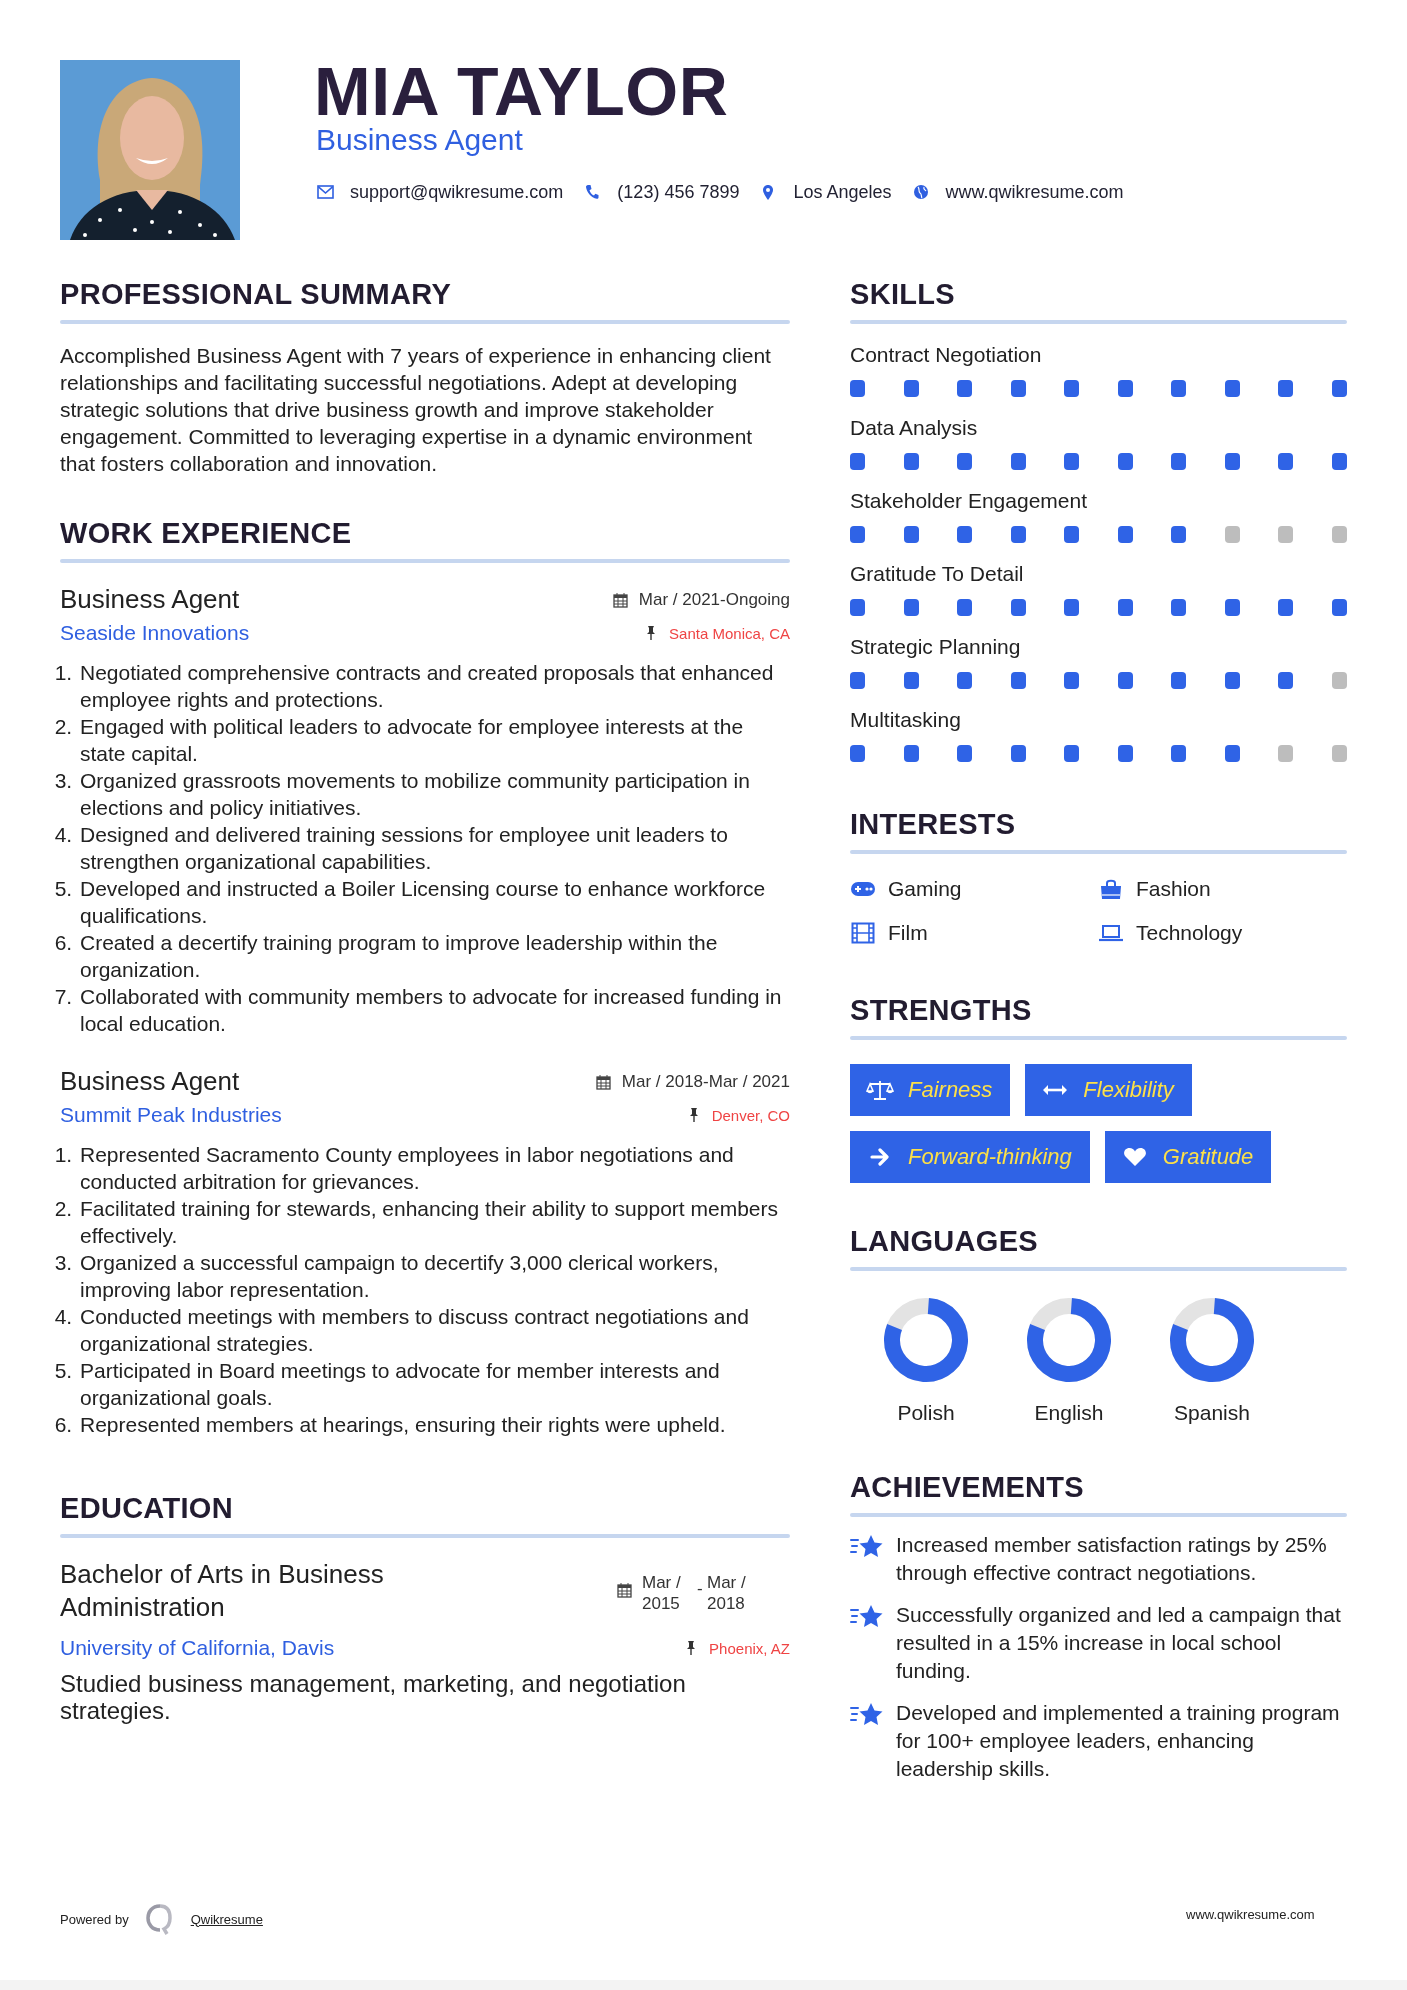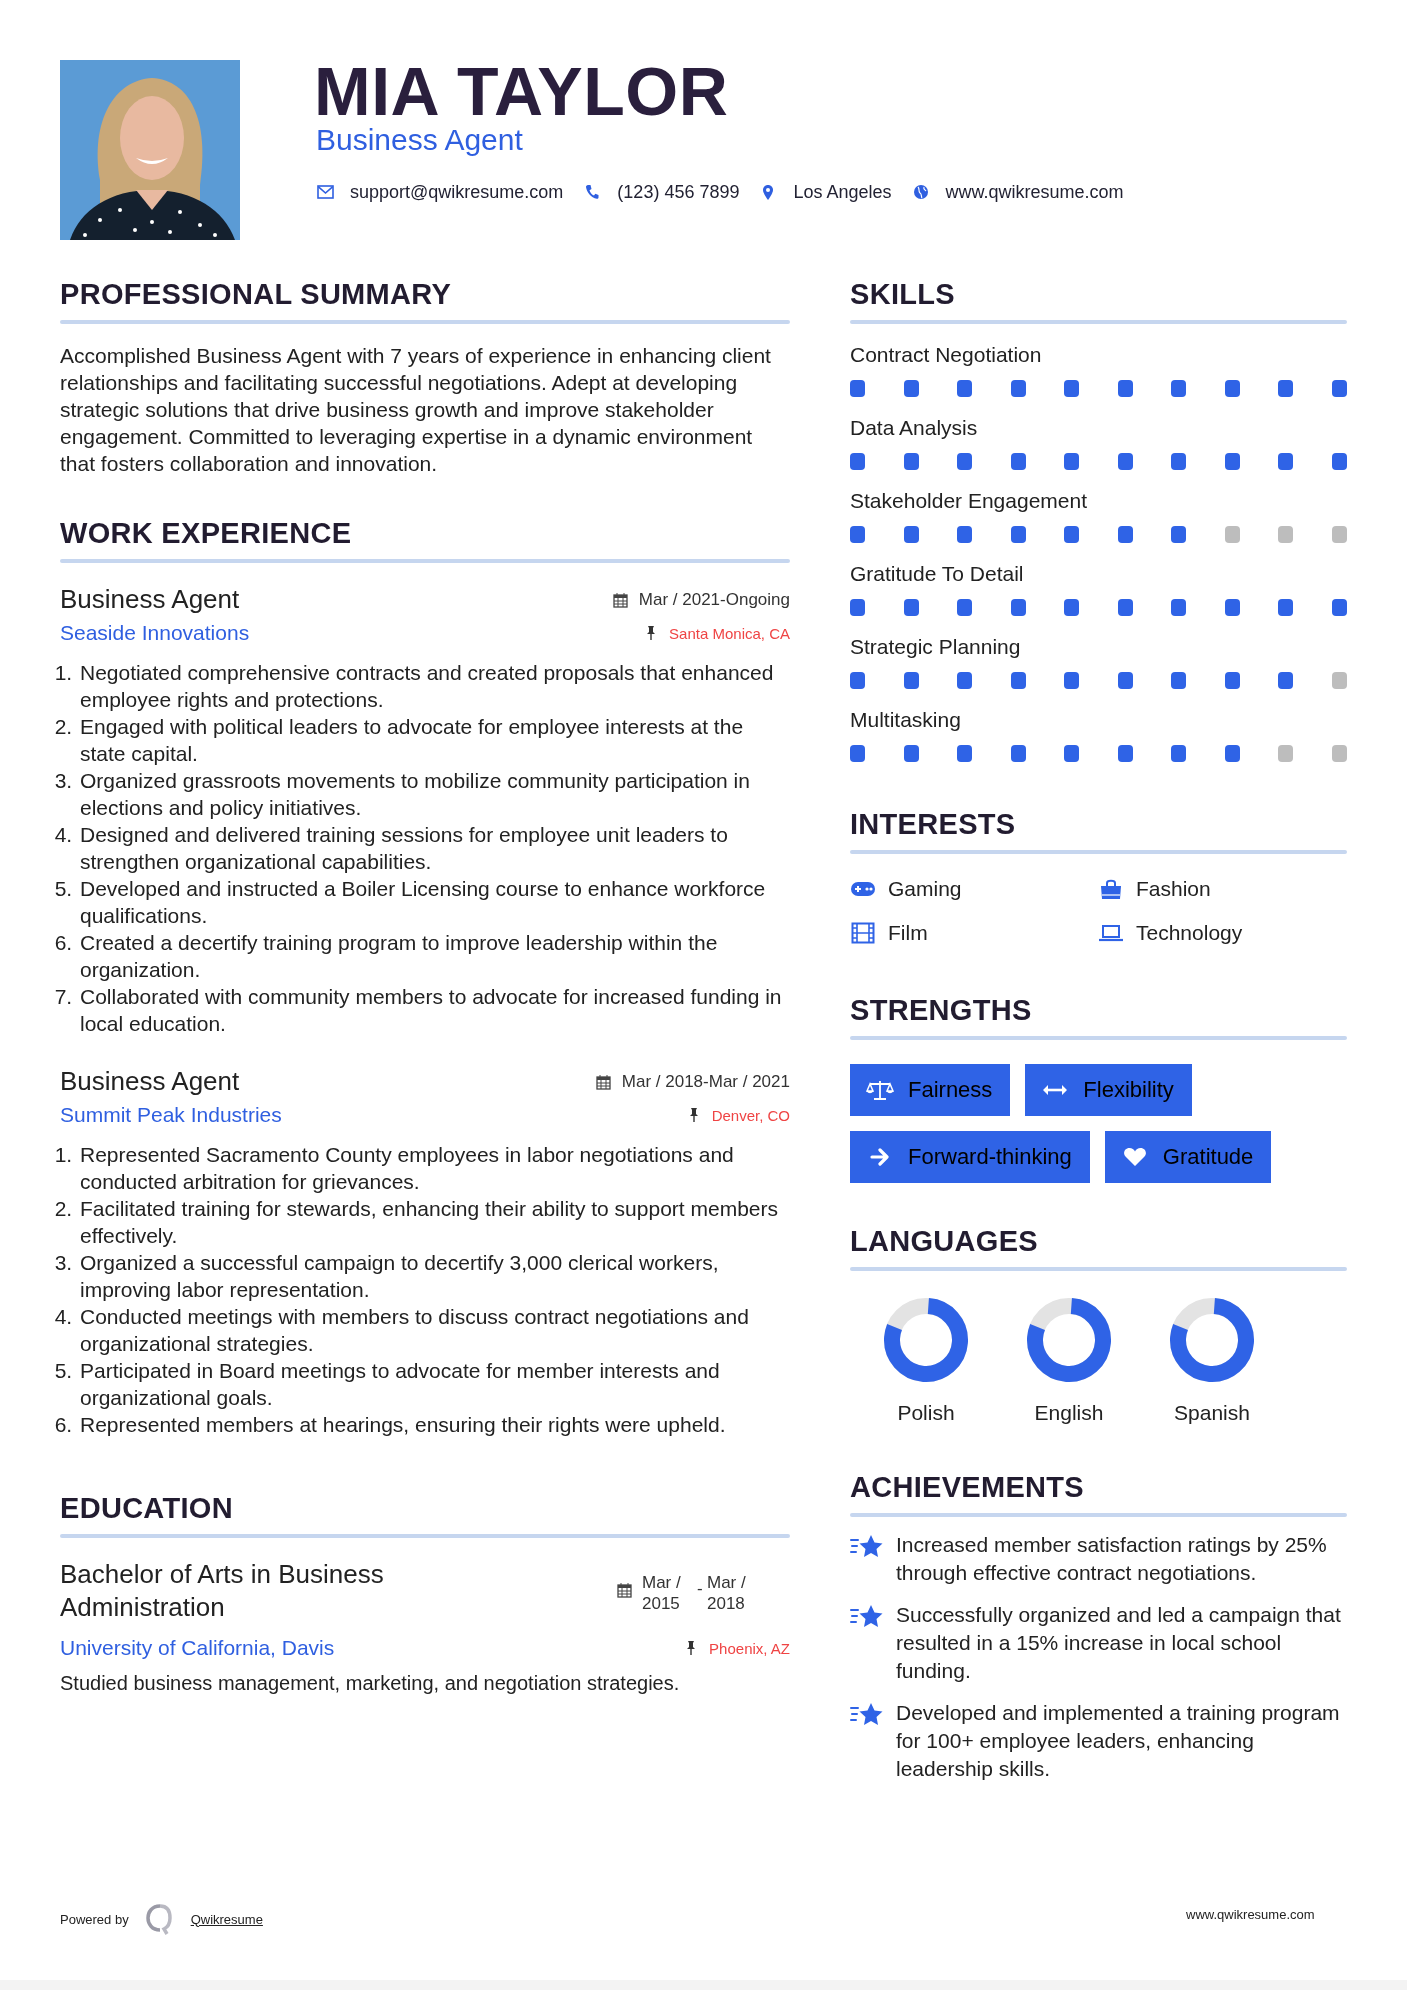--- a/index.html
+++ b/index.html
@@ -37,36 +37,36 @@
   .mini-ico { width: 16px; height: 16px; margin-right: 10px; display: inline-flex; align-items: center; justify-content: center; color: #444; }
   ol.duties { margin-top: 12px; padding-left: 18px; font-size: 21px; line-height: 27px; color: #222; }
   ol.duties li { padding-left: 2px; }
 
   
   .edu-head { display: flex; justify-content: space-between; align-items: flex-start; margin-top: 20px; }
   .degree { font-size: 26px; line-height: 33px; color: #222; width: 420px; }
   .edu-date { display: flex; align-items: flex-start; font-size: 17px; line-height: 21px; color: #333; margin-right: 28px; margin-top: 14px; }
   .edu-date .part { width: 55px; }
   .edu-date .dash { width: 10px; margin-top: 6px; }
-  .edu-desc { font-size: 20px; line-height: 27px; color: #222; margin-top: 8px; }
+  .edu-desc { font-size: 24px; line-height: 27px; color: #222; margin-top: 8px; }
 
   
   .skill-name { font-size: 21px; line-height: 26px; color: #222; margin-top: 18px; }
   .dots { display: flex; justify-content: space-between; margin-top: 12px; height: 17px; }
   .dot { width: 15px; height: 17px; border-radius: 4px; background: #2f63e6; }
   .dot.off { background: #bdbdbd; }
 
   
   .interests { display: grid; grid-template-columns: 248px 248px; row-gap: 14px; margin-top: 20px; }
   .interest { display: flex; align-items: center; font-size: 21px; color: #222; line-height: 30px; }
   .interest .ico { width: 26px; height: 22px; margin-right: 12px; color: #2f63e6; display: inline-flex; align-items: center; justify-content: center; }
 
   
   .badges { display: flex; flex-wrap: wrap; gap: 15px 15px; margin-top: 24px; width: 497px; }
-  .badge { background: #2f63e6; color: #000000; height: 52px; padding: 0 18px 0 16px; display: inline-flex; align-items: center; font-size: 22px; }
+  .badge { background: #2f63e6; color: #fde047; height: 52px; padding: 0 18px 0 16px; display: inline-flex; align-items: center; font-size: 22px; font-style: italic; }
   .badge .ico { width: 28px; height: 22px; margin-right: 14px; display: inline-flex; align-items: center; justify-content: center; color: #fff; }
 
   
   .langs { display: flex; margin-top: 26px; }
   .lang { width: 166px; display: flex; flex-direction: column; align-items: center; margin-left: -23px; }
   .lang:first-child { margin-left: -7px; }
   .lang-label { font-size: 21px; margin-top: 18px; color: #222; }
 
   
   .ach { display: flex; margin-top: 14px; }

